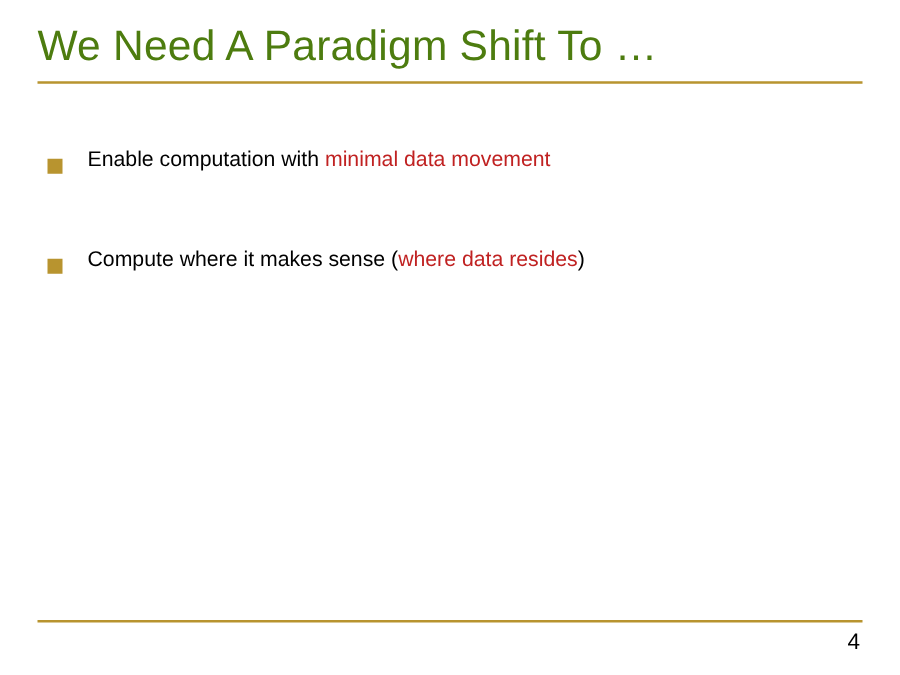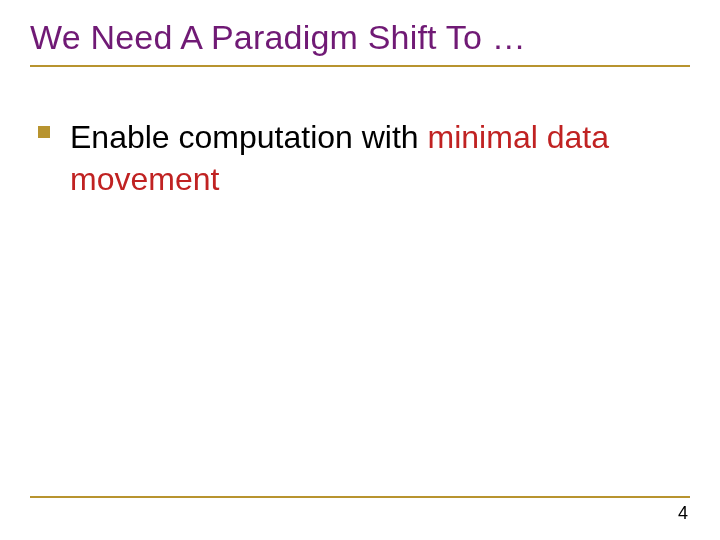--- a/index.html
+++ b/index.html
@@ -15,39 +15,39 @@
   .slide {
     width: 720px;
     height: 540px;
     position: relative;
     padding: 18px 30px 30px 30px;
     box-sizing: border-box;
   }
   .title {
     font-family: Arial, sans-serif;
     font-size: 34px;
-    color: #701a75;
+    color: #4d7c0f;
     margin: 0 0 8px 0;
     font-weight: normal;
     letter-spacing: 0.2px;
   }
   .title-rule {
     border: none;
     border-top: 2px solid #b8942f;
     margin: 0;
     margin-bottom: 50px;
   }
   .body {
     padding-left: 8px;
   }
   .item {
     display: flex;
-    align-items: flex-start;
+    align-items: center;
     margin-bottom: 58px;
-    font-size: 32px;
+    font-size: 17px;
     color: #000;
   }
   .bullet {
     flex: 0 0 auto;
     width: 12px;
     height: 12px;
     background: #b8942f;
     margin-top: 9px;
     margin-right: 20px;
   }
@@ -86,19 +86,25 @@
 
   <div class="body">
 
     <div class="item">
       <div class="bullet"></div>
       <div class="item-text">
         <span>Enable computation with </span><span class="hl">minimal data movement</span><span></span>
       </div>
     </div>
 
+    <div class="item">
+      <div class="bullet"></div>
+      <div class="item-text">
+        <span>Compute where it makes sense (</span><span class="hl">where data resides</span><span>)</span>
+      </div>
+    </div>
 
 
   </div>
 
   <hr class="footer-rule">
   <div class="pagenum">4</div>
 </div>
 
 </body></html>

